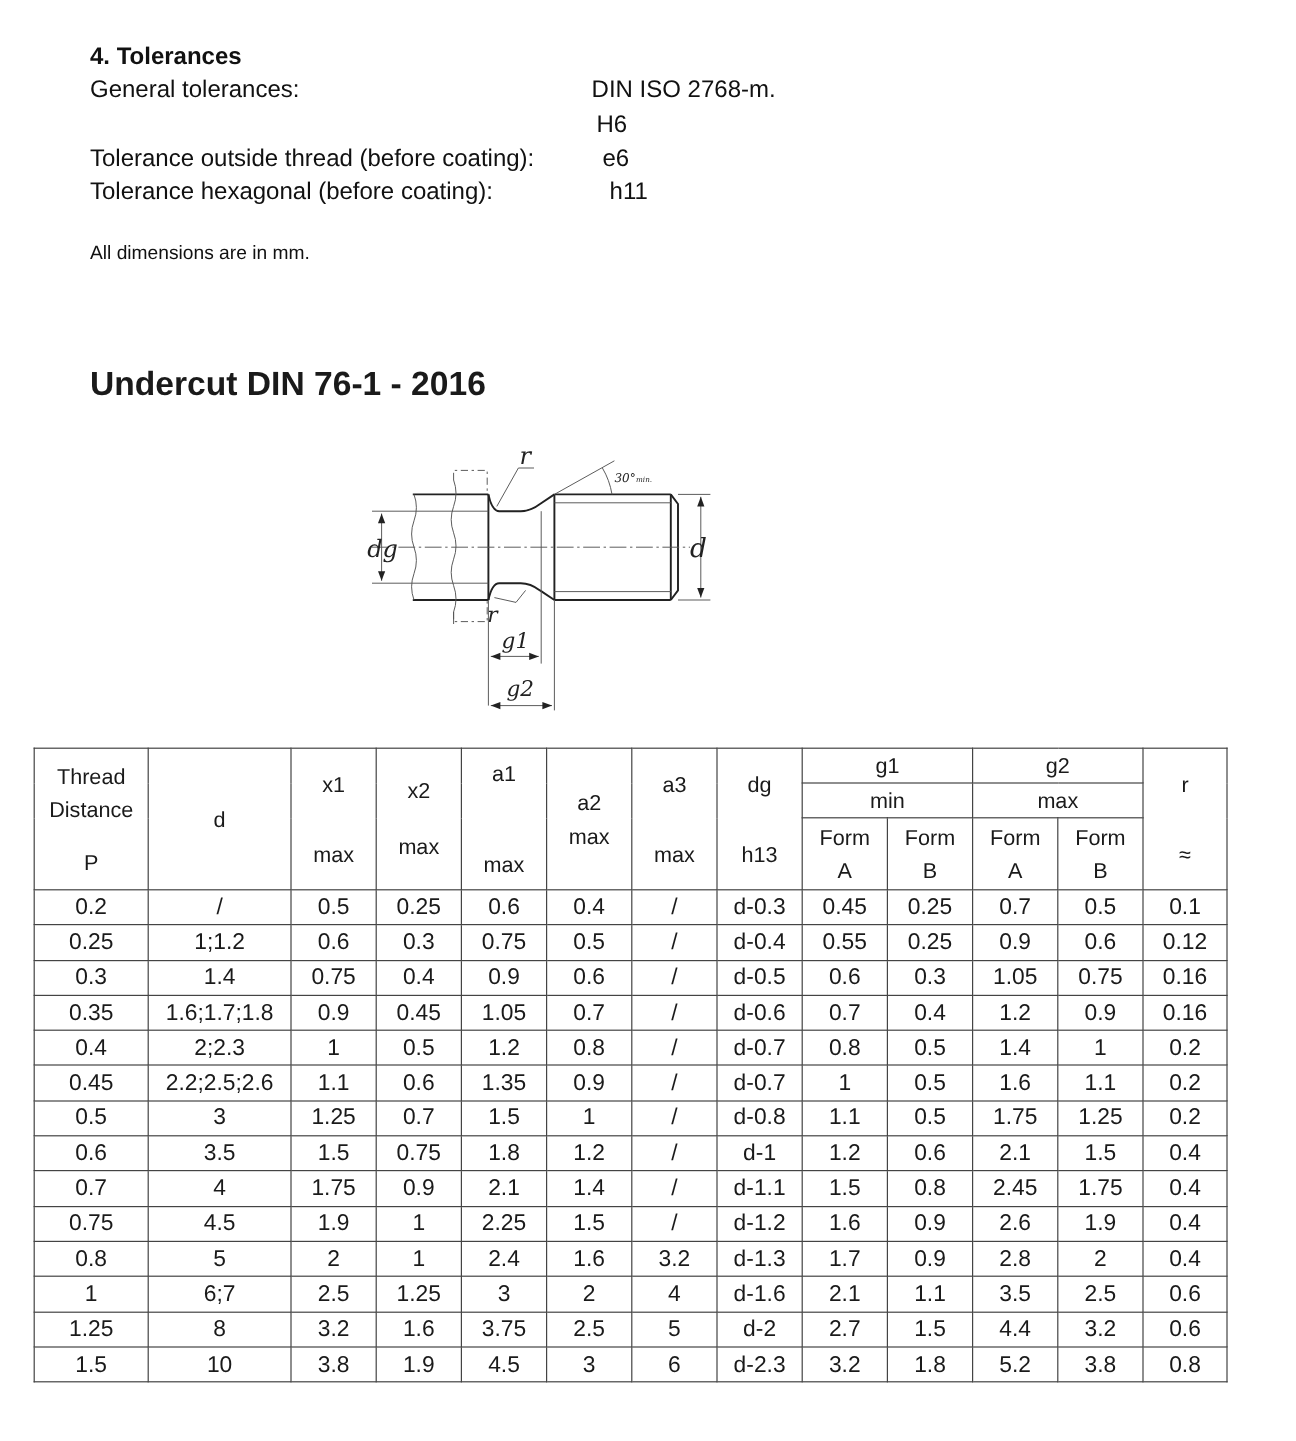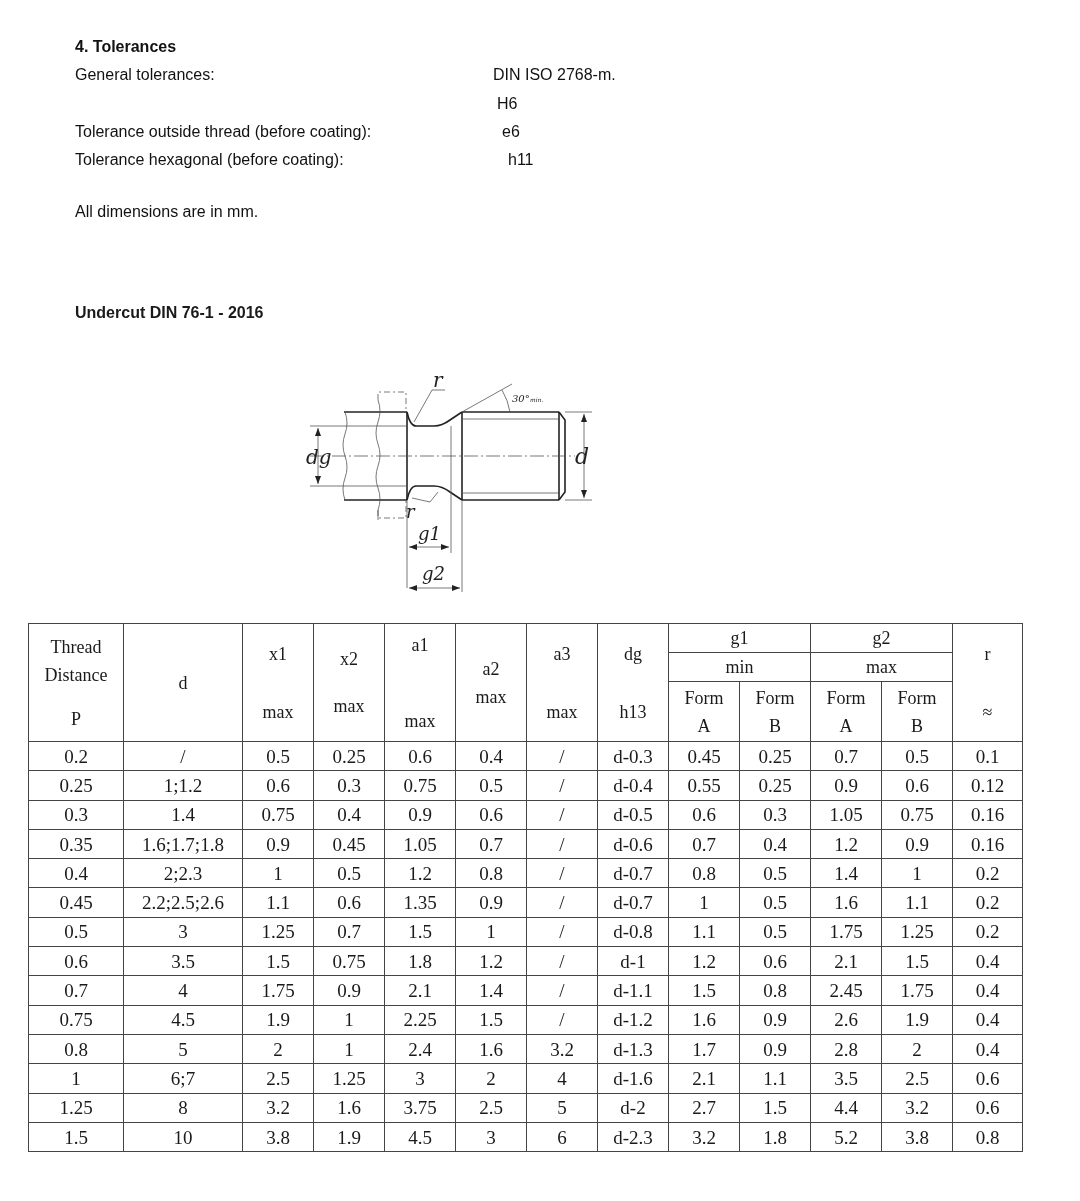--- a/index.html
+++ b/index.html
@@ -1,26 +1,26 @@
 <!DOCTYPE html>
 <html><head>
 <meta charset="utf-8">
 <style>
   html, body { margin: 0; padding: 0; background: #ffffff; }
   body { width: 1080px; height: 1201px; position: relative; overflow: hidden;
          font-family: "Liberation Sans", "DejaVu Sans", sans-serif; color: #111; }
-  .tol { position: absolute; left: 75px; top: 33px; font-size: 16px; line-height: 28.3px; }
+  .tol { position: absolute; left: 75px; top: 33px; font-size: 20px; line-height: 28.3px; }
   .tol .h { font-weight: bold; }
   .tol .row { position: relative; height: 28.3px; white-space: nowrap; }
   .tol .row .val { position: absolute; top: 0; }
   .note { position: absolute; left: 75px; top: 203px; font-size: 16px; }
-  .undercut { position: absolute; left: 75px; top: 304px; font-size: 16px; font-weight: bold; color: #1a1a1a; }
+  .undercut { position: absolute; left: 75px; top: 304px; font-size: 28px; font-weight: bold; color: #1a1a1a; }
   .drawing { position: absolute; left: 290px; top: 360px; width: 320px; height: 240px; }
   table.spec { position: absolute; left: 28px; top: 623px; border-collapse: collapse;
-               font-size: 19px; color: #1a1a1a; table-layout: fixed; font-family: Liberation Serif, serif; }
+               font-size: 19px; color: #1a1a1a; table-layout: fixed; }
   table.spec td, table.spec th { border: 1.3px solid #444; text-align: center; vertical-align: middle;
                padding: 0; font-weight: normal; overflow: hidden; white-space: nowrap; }
   table.spec th { font-size: 18px; line-height: 28px; }
   table.spec td { height: 28.3px; line-height: 27px; }
   .thread-hdr { font-size: 17px; line-height: 28px; }
 </style>
 </head>
 <body>
 
 <div class="tol">

